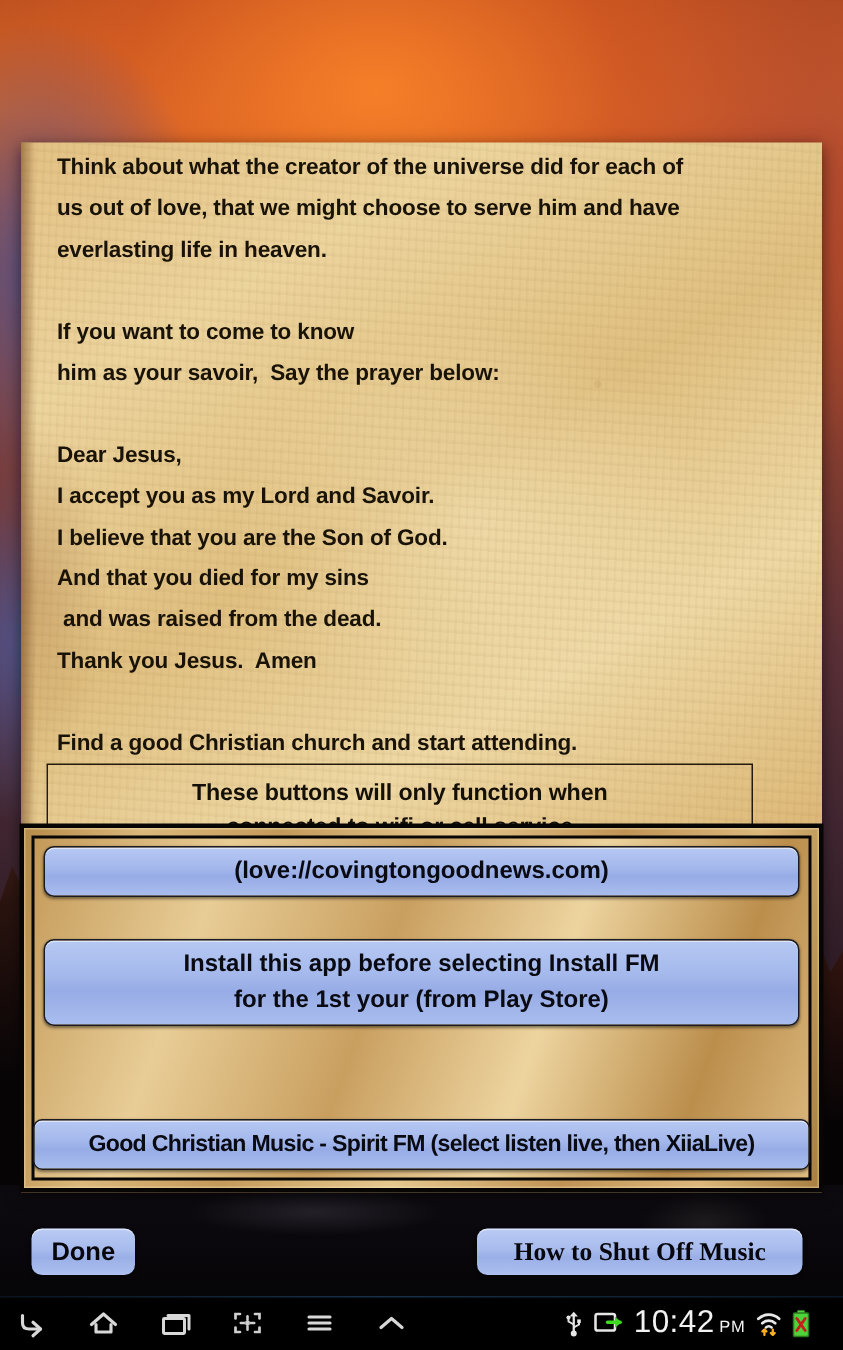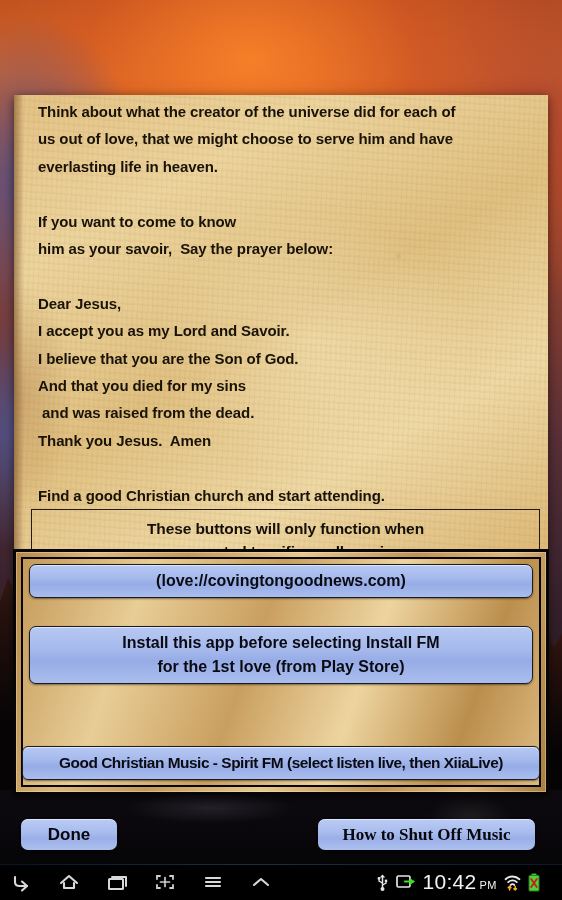--- a/index.html
+++ b/index.html
@@ -120,21 +120,21 @@
     color: #191207;
     letter-spacing: -0.1px;
     white-space: pre-wrap;
     z-index: 3;
   }
 
   
   .notice-box {
     position: absolute;
     left: 31px; top: 509px;
-    width: 509px; height: 61px;
+    width: 471px; height: 61px;
     border: 1.5px solid #241a0c;
     box-sizing: border-box;
     display: flex;
     flex-direction: column;
     align-items: center;
     justify-content: center;
     z-index: 4;
     box-shadow: 0 2px 0 0 #fdfaf0;
   }
   .notice-line {
@@ -202,21 +202,21 @@
     color: #07070d;
     font-weight: bold;
     font-size: 17px;
     display: flex;
     align-items: center;
     justify-content: center;
     box-shadow: 0 1px 3px rgba(0,0,0,0.6), inset 0 1px 0 rgba(255,255,255,0.5);
     z-index: 5;
     cursor: pointer;
   }
-  #done-btn { left: 21px; top: 819px; width: 96px; height: 31px; }
+  #done-btn { left: 21px; top: 819px; width: 69px; height: 31px; }
   #shutoff-btn { left: 318px; top: 819px; width: 217px; height: 31px; font-family: Liberation Serif, serif; }
 
   
   .navbar {
     position: absolute;
     left: 0; top: 864px;
     width: 562px; height: 36px;
     background: linear-gradient(to bottom, #020203 0%, #000 14%, #000 100%);
     display: flex;
     align-items: center;
@@ -283,21 +283,21 @@
   </div>
 
   <div class="btn-panel">
     <div class="btn-panel-inner">
 
       <div class="blue-btn b1">(love://covingtongoodnews.com)</div>
 
 
       <div class="blue-btn b3">
         <span>Install this app before selecting  Install FM</span>
-        <span>for the 1st love (from Play Store)</span>
+        <span>for the 1st your (from Play Store)</span>
       </div>
 
       <div class="blue-btn b4">Good Christian Music - Spirit FM (select listen live, then XiiaLive)</div>
 
     </div>
   </div>
 
   <div class="bottom-btn" id="done-btn">Done</div>
 
   <div class="bottom-btn" id="shutoff-btn">How to Shut Off Music</div>

